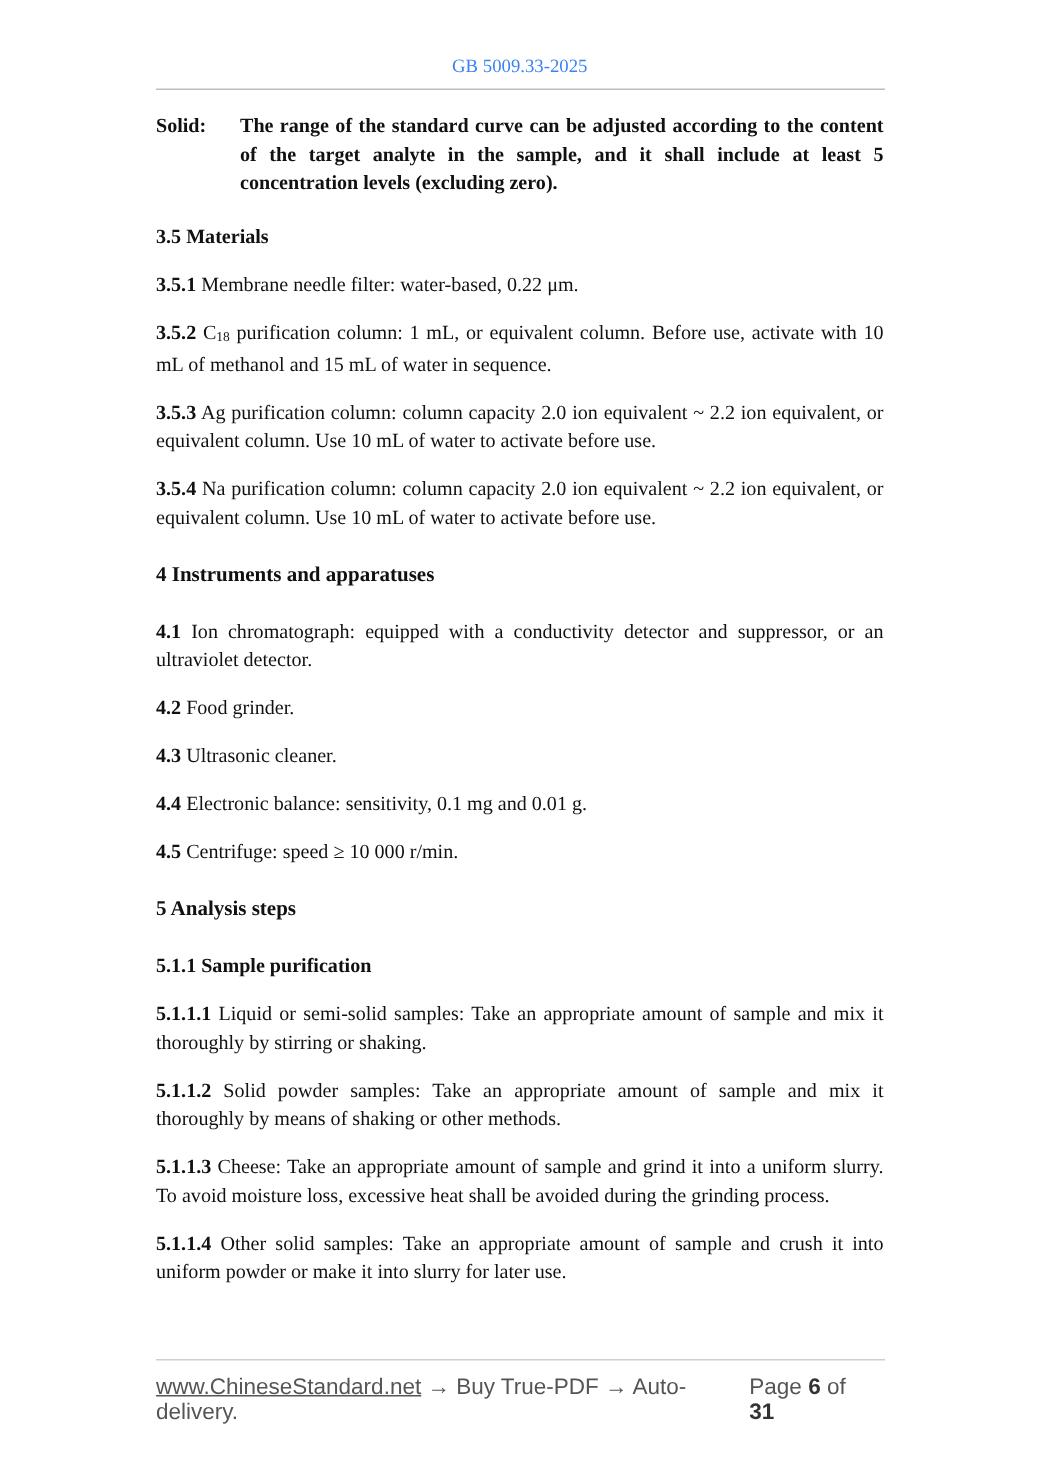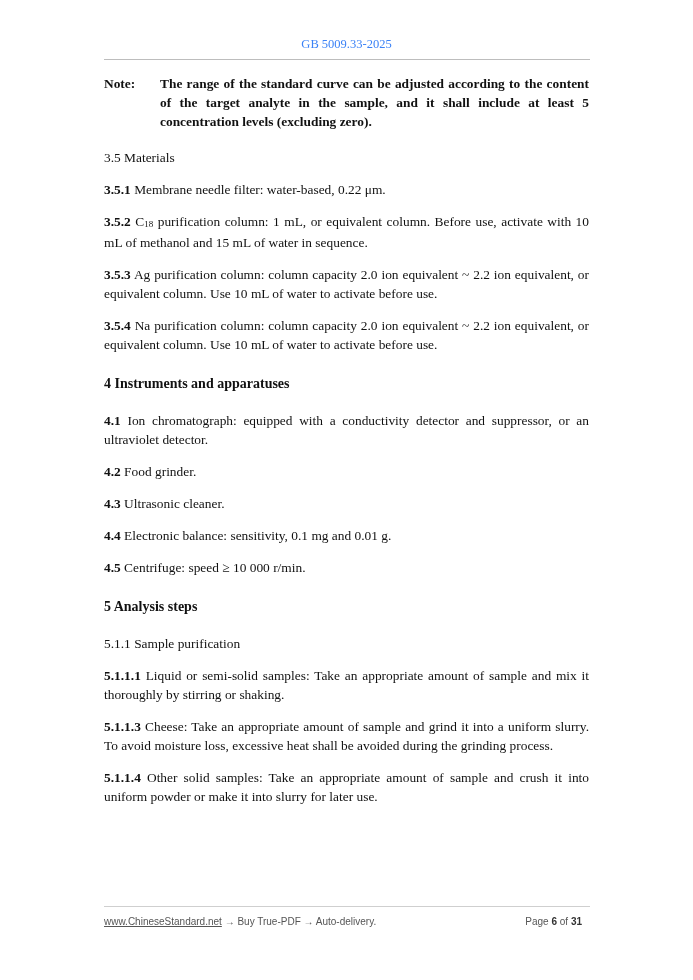--- a/index.html
+++ b/index.html
@@ -8,58 +8,59 @@
   .page { position: absolute; left: 0; top: 0; width: 693px; height: 980px; }
   .header-title { position: absolute; top: 37px; left: 0; width: 693px; text-align: center;
                   font-size: 12.5px; color: #3b82f6; }
   .header-rule { position: absolute; top: 59px; left: 104px; width: 486px; height: 1px; background: #bdbdbd; }
   .content { position: absolute; left: 104px; top: 74px; width: 485px; font-size: 13.4px; line-height: 19px; }
   .note { display: flex; margin-bottom: 17px; }
   .note-label { font-weight: bold; width: 56px; flex: 0 0 56px; }
   .note-text { flex: 1; text-align: justify; font-weight: bold; }
   .para { text-align: justify; margin: 0 0 13px 0; }
   .para .num { font-weight: bold; }
-  .h3 { font-weight: normal; margin: 0 0 13px 0; }
+  .h3 { font-weight: bold; margin: 0 0 13px 0; }
   .h1 { font-weight: bold; font-size: 14px; line-height: 24px; margin: 18px 0 15px 0; }
   sub.s { font-size: 9px; vertical-align: baseline; position: relative; top: 1px; }
   .footer-rule { position: absolute; top: 906px; left: 104px; width: 486px; height: 1px; background: #cfcfcf; }
   .footer { position: absolute; top: 916px; left: 104px; width: 478px; display: flex; justify-content: space-between;
-            font-family: "Liberation Sans", "DejaVu Sans", sans-serif; font-size: 10px; color: #555; }
+            font-family: "Liberation Sans", "DejaVu Sans", sans-serif; font-size: 15px; color: #555; }
   .footer a { color: #555; text-decoration: underline; }
   .footer b { color: #333; }
 </style>
 </head>
 <body>
 
 <div class="page">
   <div class="header-title">GB 5009.33-2025</div>
   <div class="header-rule"></div>
 
   <div class="content">
     <div class="note">
-      <span class="note-label">Note:</span>
+      <span class="note-label">Solid:</span>
       <span class="note-text">The range of the standard curve can be adjusted according to the content of the target analyte in the sample, and it shall include at least 5 concentration levels (excluding zero).</span>
     </div>
 
     <div class="h3">3.5 Materials</div>
     <p class="para"><span class="num">3.5.1</span><span> Membrane needle filter: water-based, 0.22 μm.</span></p>
     <p class="para"><span class="num">3.5.2</span><span> C</span><sub class="s">18</sub><span> purification column: 1 mL, or equivalent column. Before use, activate with 10 mL of methanol and 15 mL of water in sequence.</span></p>
     <p class="para"><span class="num">3.5.3</span><span> Ag purification column: column capacity 2.0 ion equivalent ~ 2.2 ion equivalent, or equivalent column. Use 10 mL of water to activate before use.</span></p>
     <p class="para"><span class="num">3.5.4</span><span> Na purification column: column capacity 2.0 ion equivalent ~ 2.2 ion equivalent, or equivalent column. Use 10 mL of water to activate before use.</span></p>
 
     <div class="h1">4 Instruments and apparatuses</div>
     <p class="para"><span class="num">4.1</span><span> Ion chromatograph: equipped with a conductivity detector and suppressor, or an ultraviolet detector.</span></p>
     <p class="para"><span class="num">4.2</span><span> Food grinder.</span></p>
     <p class="para"><span class="num">4.3</span><span> Ultrasonic cleaner.</span></p>
     <p class="para"><span class="num">4.4</span><span> Electronic balance: sensitivity, 0.1 mg and 0.01 g.</span></p>
     <p class="para"><span class="num">4.5</span><span> Centrifuge: speed ≥ 10 000 r/min.</span></p>
 
     <div class="h1">5 Analysis steps</div>
     <div class="h3">5.1.1 Sample purification</div>
     <p class="para"><span class="num">5.1.1.1</span><span> Liquid or semi-solid samples: Take an appropriate amount of sample and mix it thoroughly by stirring or shaking.</span></p>
+    <p class="para"><span class="num">5.1.1.2</span><span> Solid powder samples: Take an appropriate amount of sample and mix it thoroughly by means of shaking or other methods.</span></p>
     <p class="para"><span class="num">5.1.1.3</span><span> Cheese: Take an appropriate amount of sample and grind it into a uniform slurry. To avoid moisture loss, excessive heat shall be avoided during the grinding process.</span></p>
     <p class="para"><span class="num">5.1.1.4</span><span> Other solid samples: Take an appropriate amount of sample and crush it into uniform powder or make it into slurry for later use.</span></p>
   </div>
 
   <div class="footer-rule"></div>
   <div class="footer">
     <span><a>www.ChineseStandard.net</a><span> → Buy True-PDF → Auto-delivery.</span></span>
     <span><span>Page </span><b>6</b><span> of </span><b>31</b></span>
   </div>
 </div>

